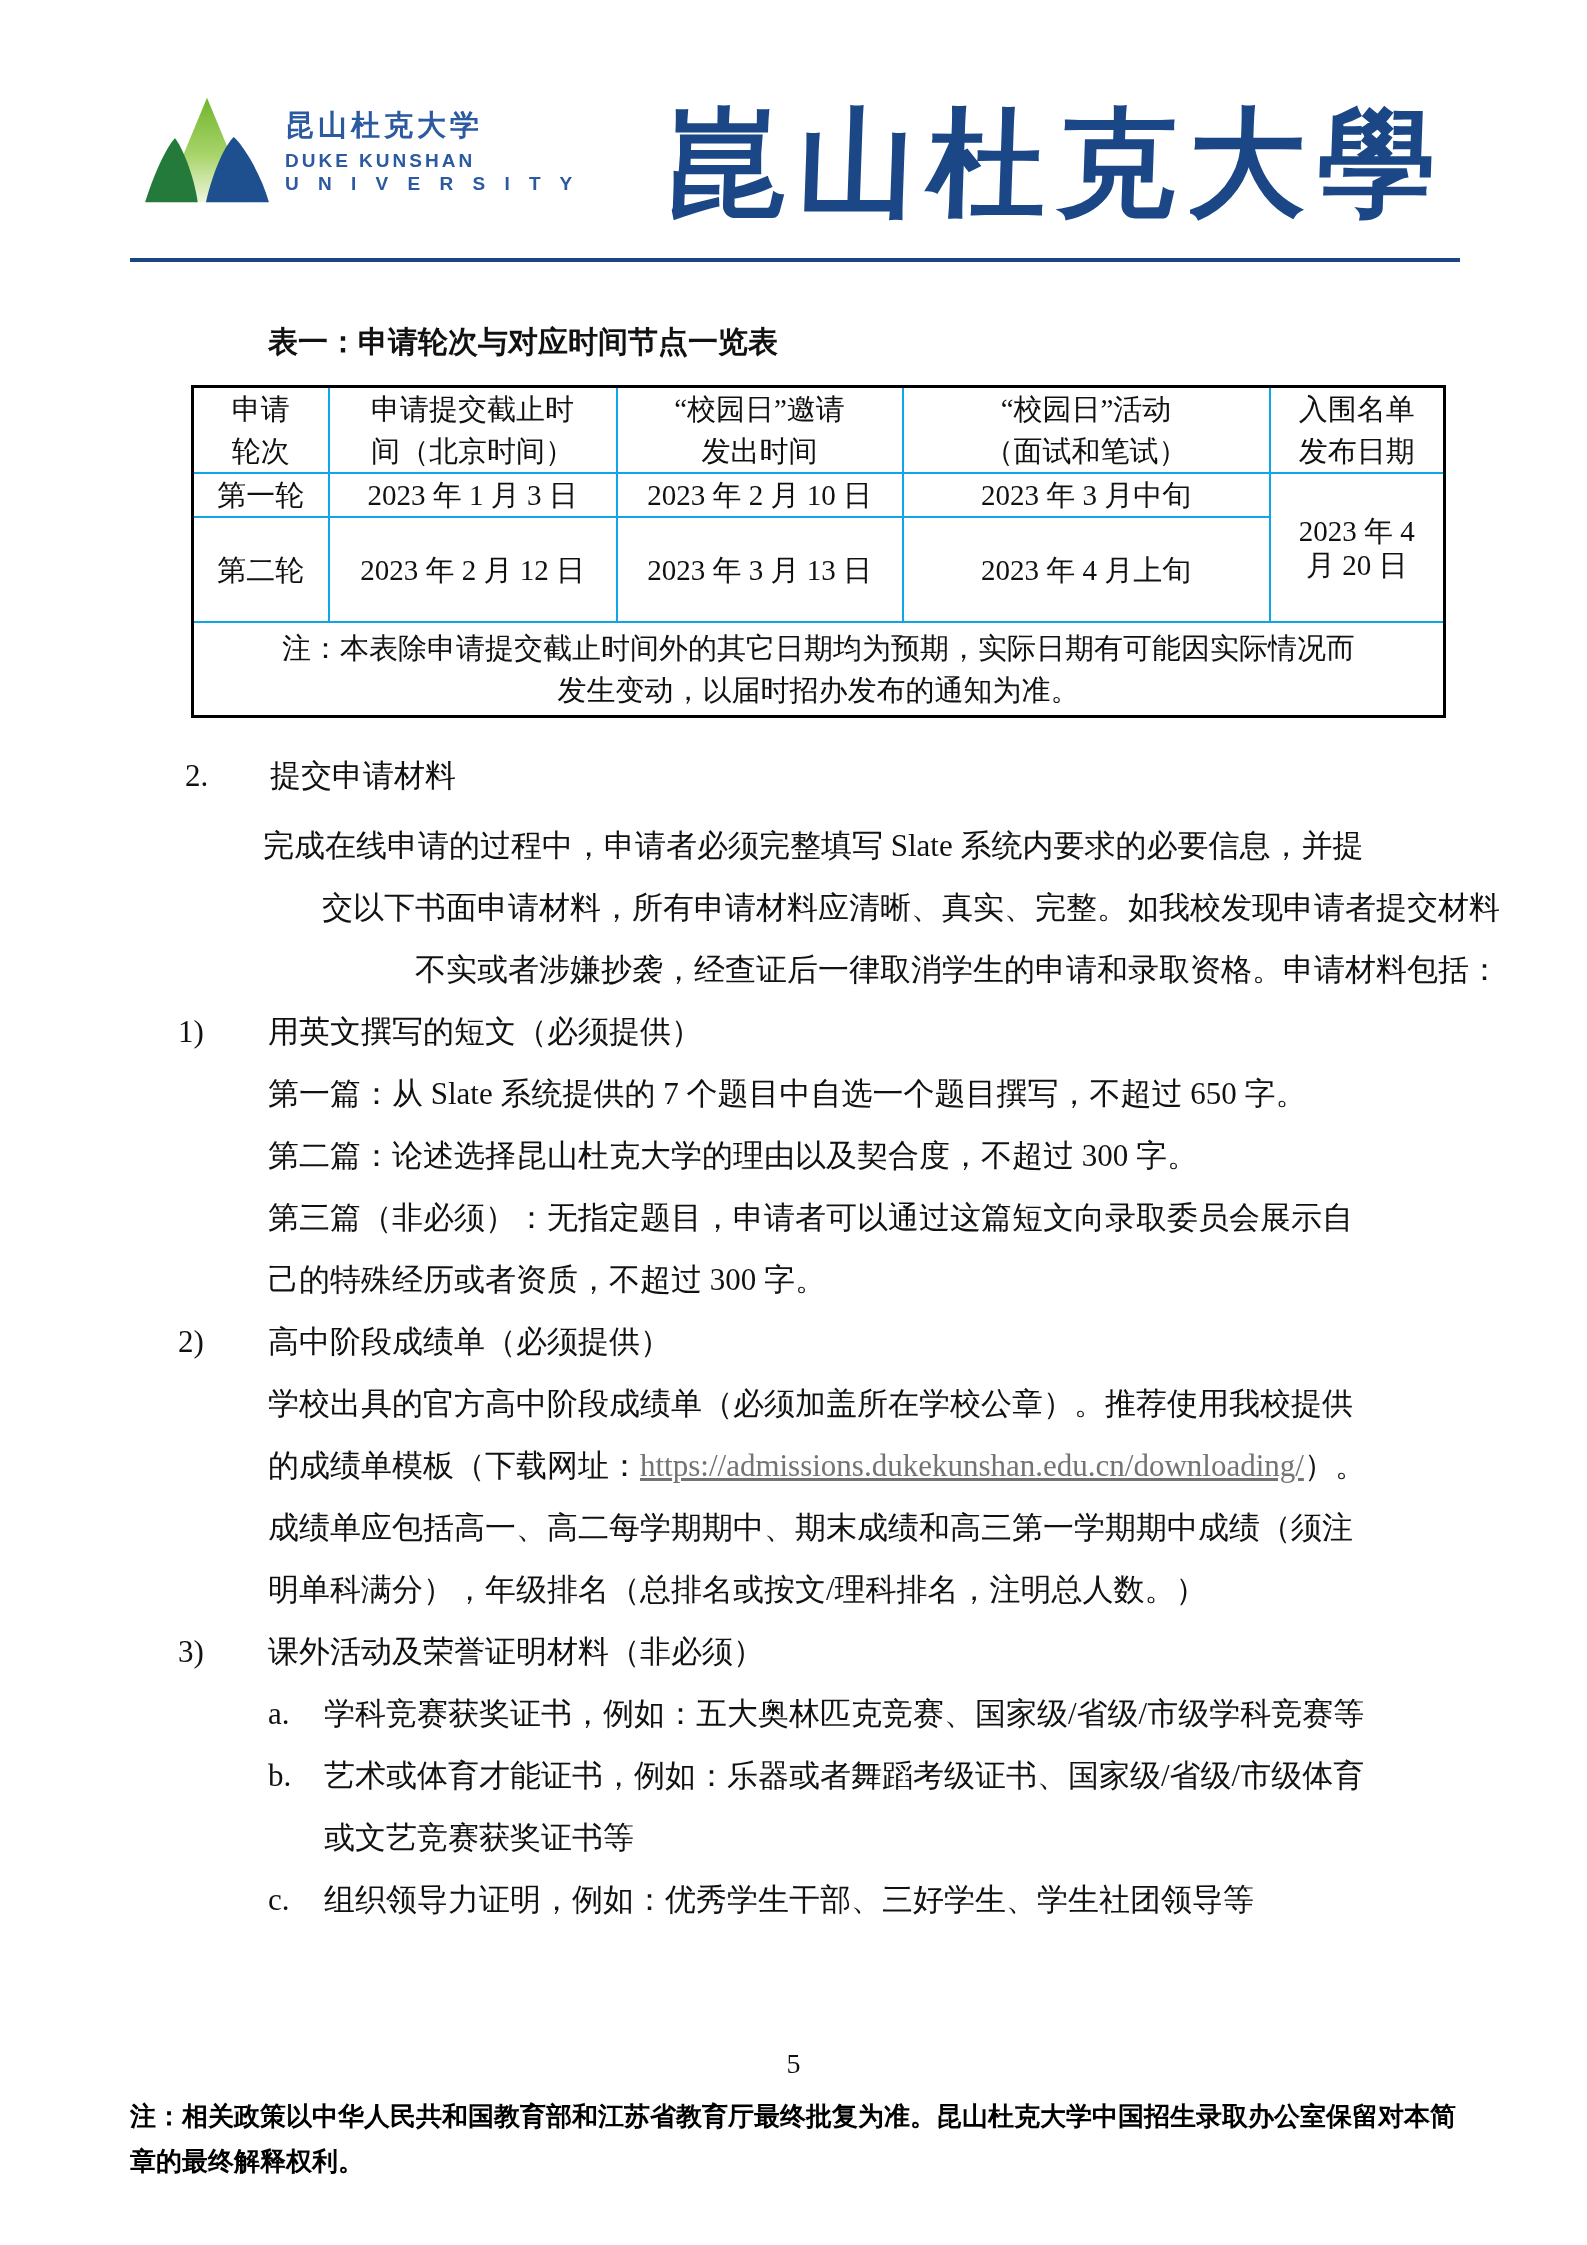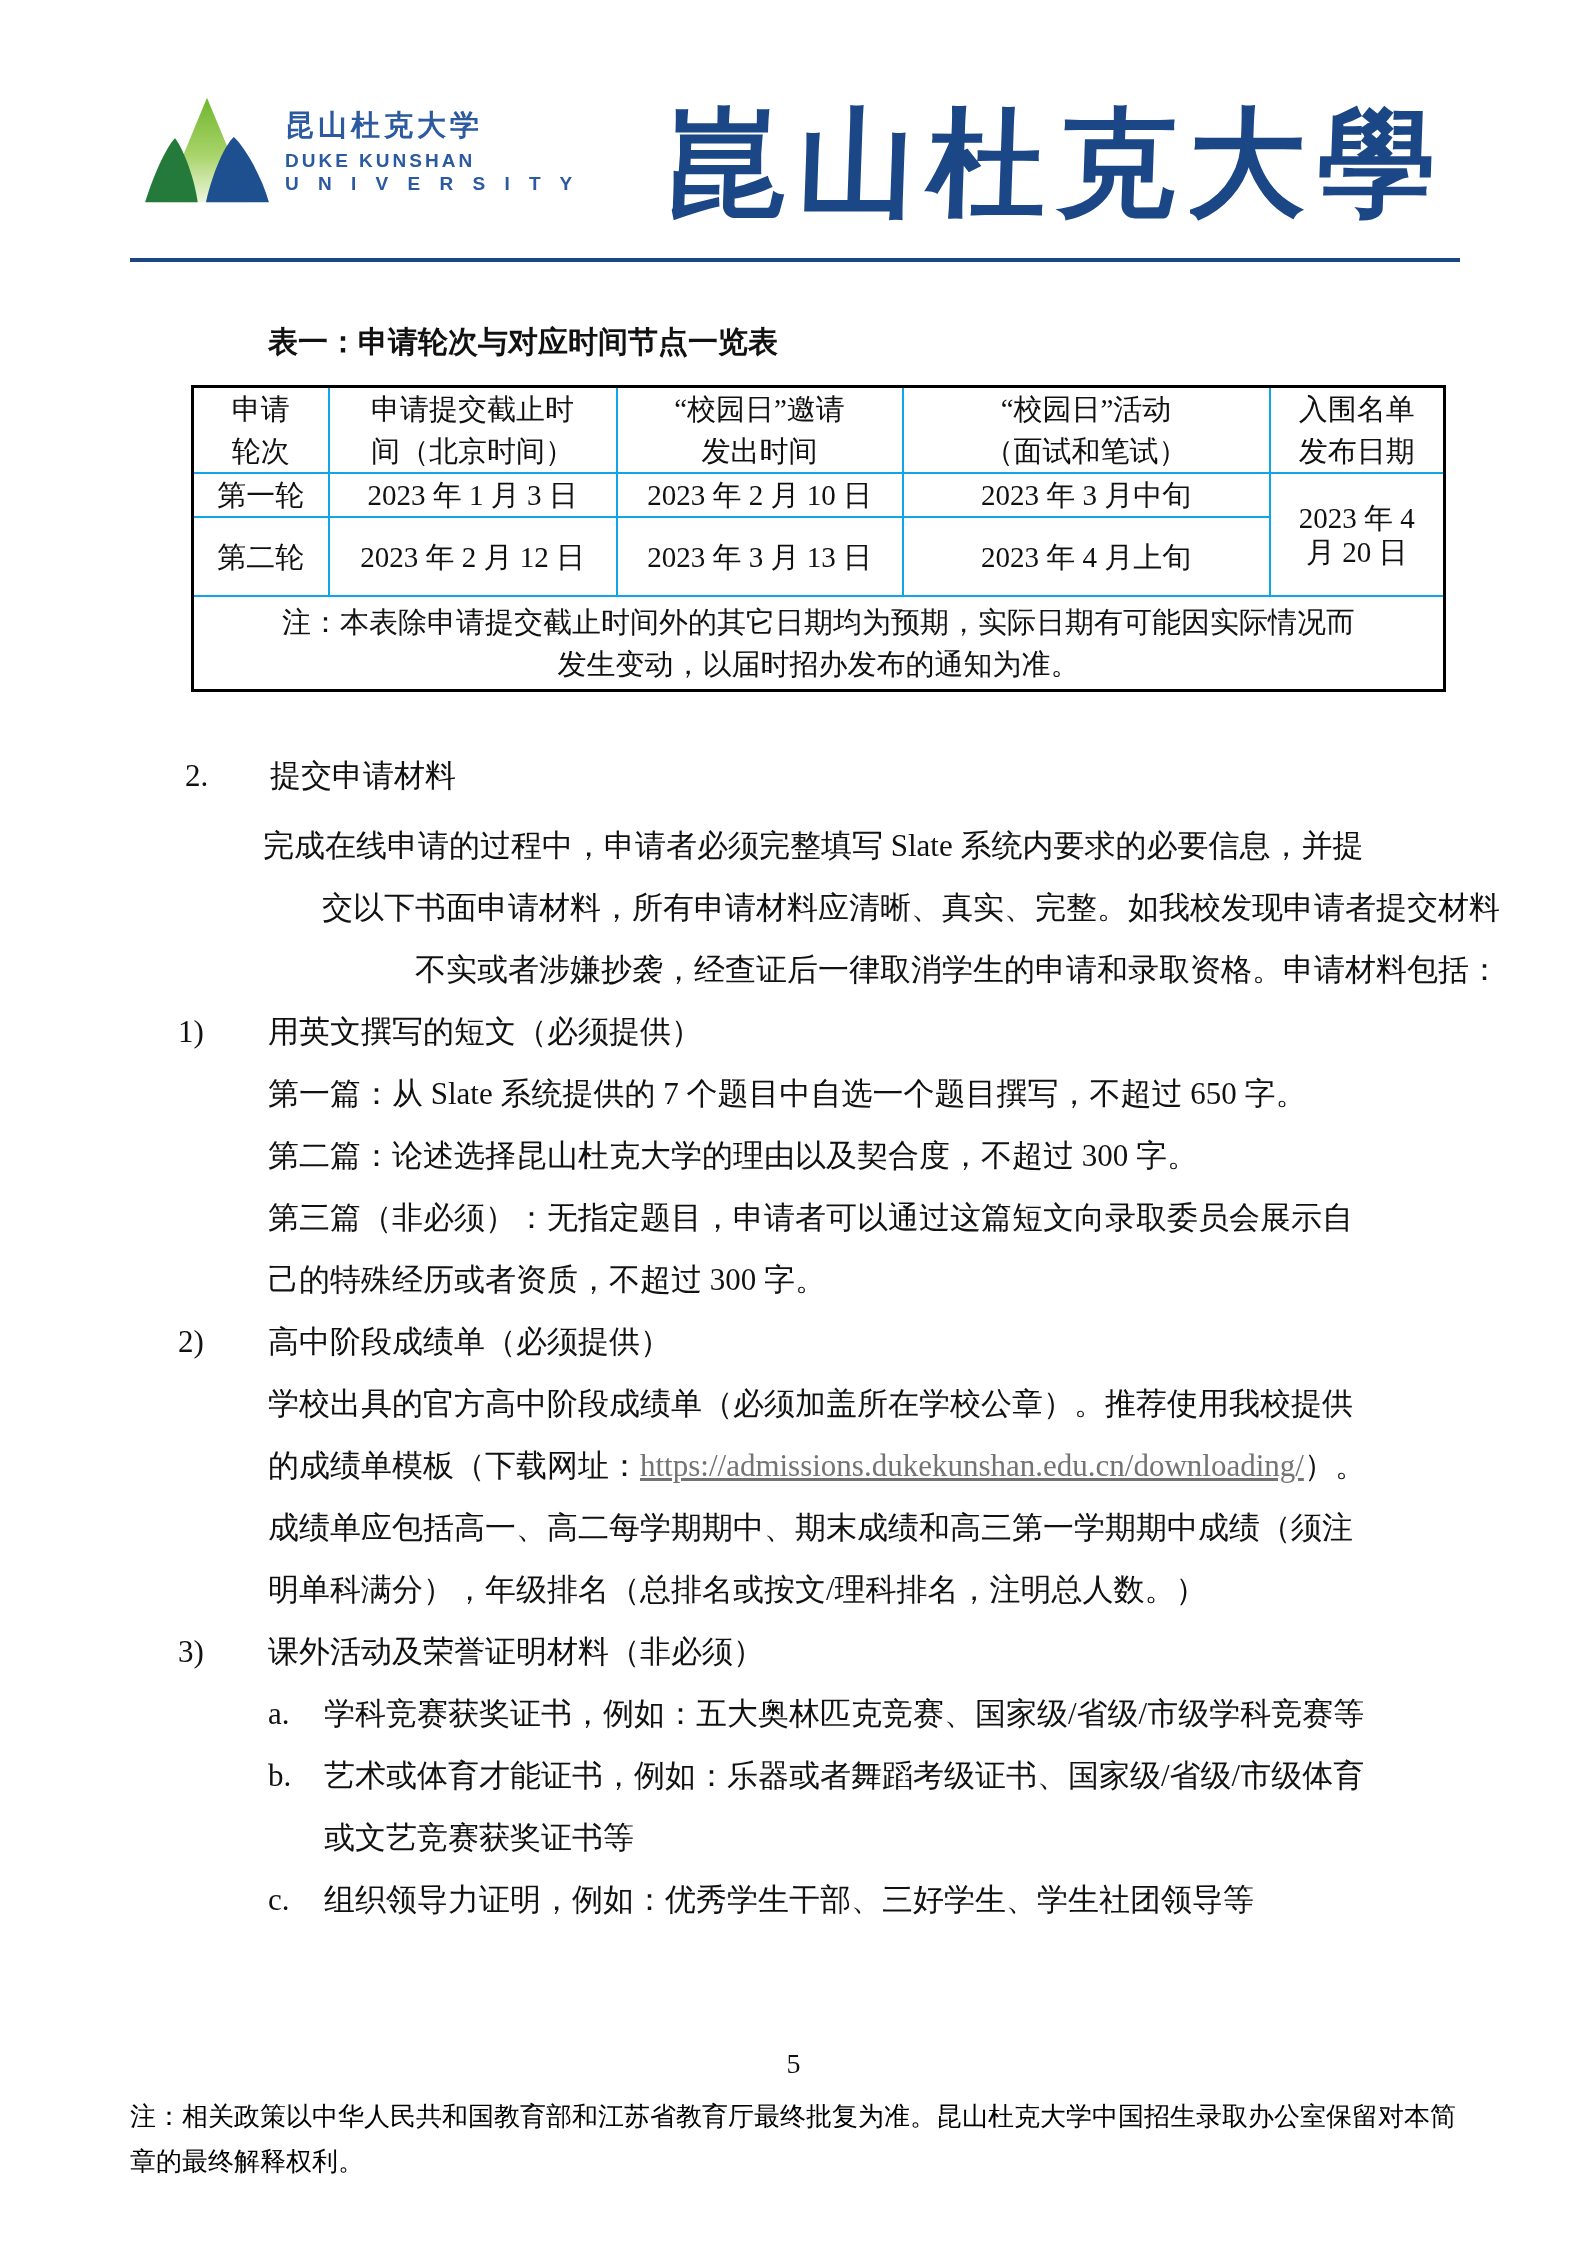--- a/index.html
+++ b/index.html
@@ -38,21 +38,21 @@
     font-size:29px; color:#111;
   }
   table.rounds, table.rounds td, table.rounds th { border:2px solid #0ea5e9; }
   table.rounds { border:3px solid #000; }
   table.rounds th {
     font-weight:normal; text-align:center; vertical-align:middle;
     white-space:pre-line; line-height:42px; height:86px;
   }
   table.rounds td { text-align:center; vertical-align:middle; white-space:pre-line; line-height:42px; }
   tr.row-1 td { height:44px; line-height:34px; }
-  tr.row-2 td { height:79px; }
+  tr.row-2 td { height:105px; }
   td.note-cell {
     height:84px; text-align:left; padding:4px 10px; line-height:40px;
   }
 
   
   .body-text { position:absolute; left:0; top:745px; width:1500px; font-size:31px; }
   .line { height:62px; line-height:62px; white-space:nowrap; }
   .l-heading { padding-left:185px; }
   .l-heading .num { display:inline-block; width:85px; }
   .l-first { padding-left:263px; margin-top:8px; }
@@ -63,21 +63,21 @@
   .l-letter { padding-left:268px; }
   .l-letter .marker { display:inline-block; width:56px; }
   .l-letter-cont { padding-left:324px; }
   a.doc-link { color:#737373; text-decoration:underline; }
 
   
   .page-number { position:absolute; left:0; top:2048px; width:1587px; text-align:center; font-size:28px; }
   .footer-note {
     position:absolute; left:130px; top:2094px; width:1345px;
     font-family:"Liberation Sans","DejaVu Sans",sans-serif;
-    font-weight:400; font-size:26px; line-height:45px; color:#000;
+    font-weight:700; font-size:26px; line-height:45px; color:#000;
   }
 </style>
 </head>
 <body>
 
 <div class="page">
 
   <div class="logo-block">
     <svg class="logo-mark" viewBox="0 0 124 105" xmlns="http://www.w3.org/2000/svg">
       <defs>

